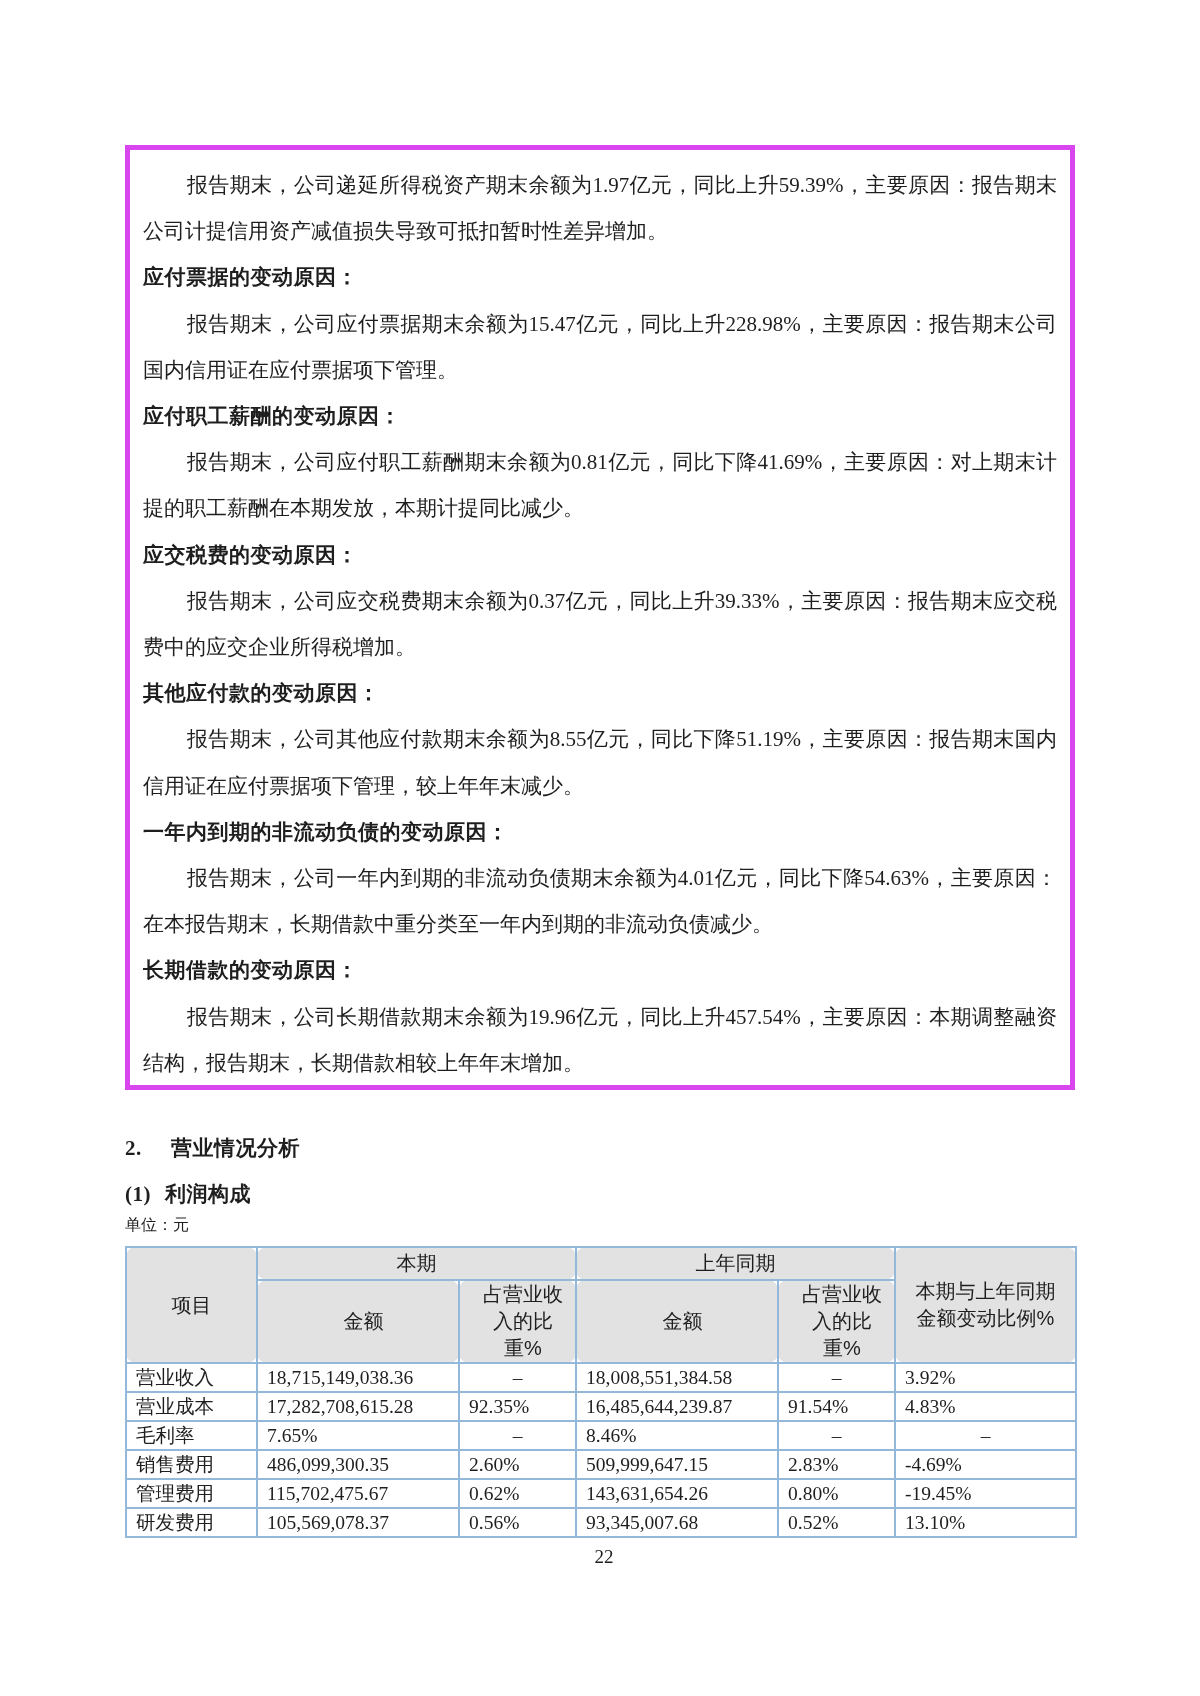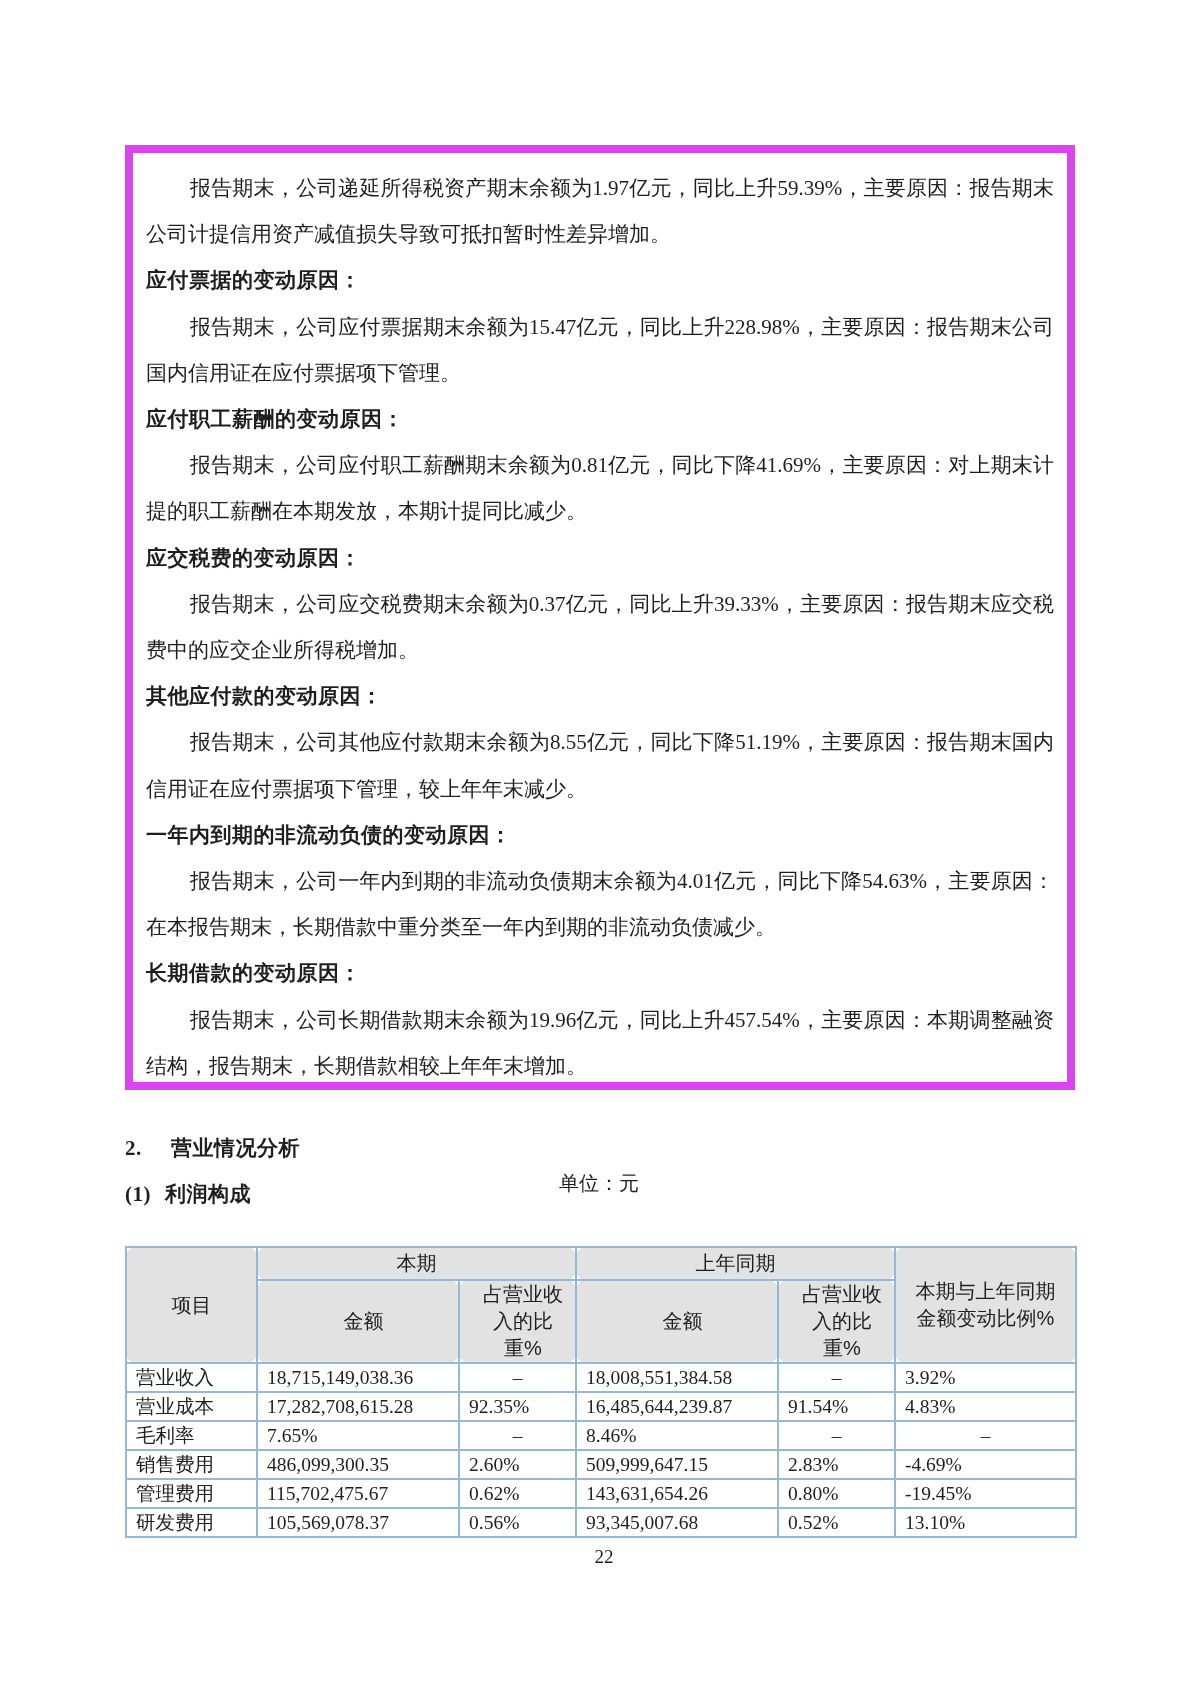--- a/index.html
+++ b/index.html
@@ -3,41 +3,41 @@
 <meta charset="utf-8">
 <style>
   html,body{margin:0;padding:0;}
   body{
     width:1200px;height:1696px;position:relative;background:#ffffff;
     font-family:"Liberation Serif","DejaVu Serif",serif;color:#1e1e1e;
     overflow:hidden;
   }
   .reason-box{
     position:absolute;left:125px;top:145px;width:950px;height:945px;
-    box-sizing:border-box;border:8px solid #d946ef;background:#ffffff;
+    box-sizing:border-box;border:5px solid #d946ef;background:#ffffff;
     padding:12px 13px 0 13px;
   }
   .block{font-size:21px;line-height:46.2px;text-align:justify;}
   .block.para{text-indent:44px;}
   .block.heading{
     font-family:"Liberation Sans","DejaVu Sans",sans-serif;
     font-weight:bold;text-indent:0;letter-spacing:0.5px;
   }
   .section-heading{
     position:absolute;left:125px;top:1134px;font-size:21px;font-weight:bold;
     font-family:"Liberation Sans","DejaVu Sans",sans-serif;letter-spacing:0.5px;
   }
   .section-heading .num{display:inline-block;min-width:46px;font-family:"Liberation Serif","DejaVu Serif",serif;}
   .subsection-heading{
     position:absolute;left:125px;top:1180px;font-size:21px;font-weight:bold;
     font-family:"Liberation Sans","DejaVu Sans",sans-serif;letter-spacing:0.5px;
   }
   .subsection-heading .num{display:inline-block;margin-right:14px;font-family:"Liberation Serif","DejaVu Serif",serif;}
   .unit-label{
-    position:absolute;left:125px;top:1170px;width:948px;text-align:center;font-size:20px;
+    position:absolute;left:125px;top:1215px;width:948px;text-align:left;font-size:16px;
   }
   table.profit{
     position:absolute;left:125px;top:1246px;width:950px;
     border-collapse:collapse;table-layout:fixed;font-size:19.5px;
   }
   table.profit th, table.profit td{
     border:2px solid #93b8d9;padding:0 9px;overflow:hidden;
   }
   table.profit thead th{
     background:#e2e2e2;

